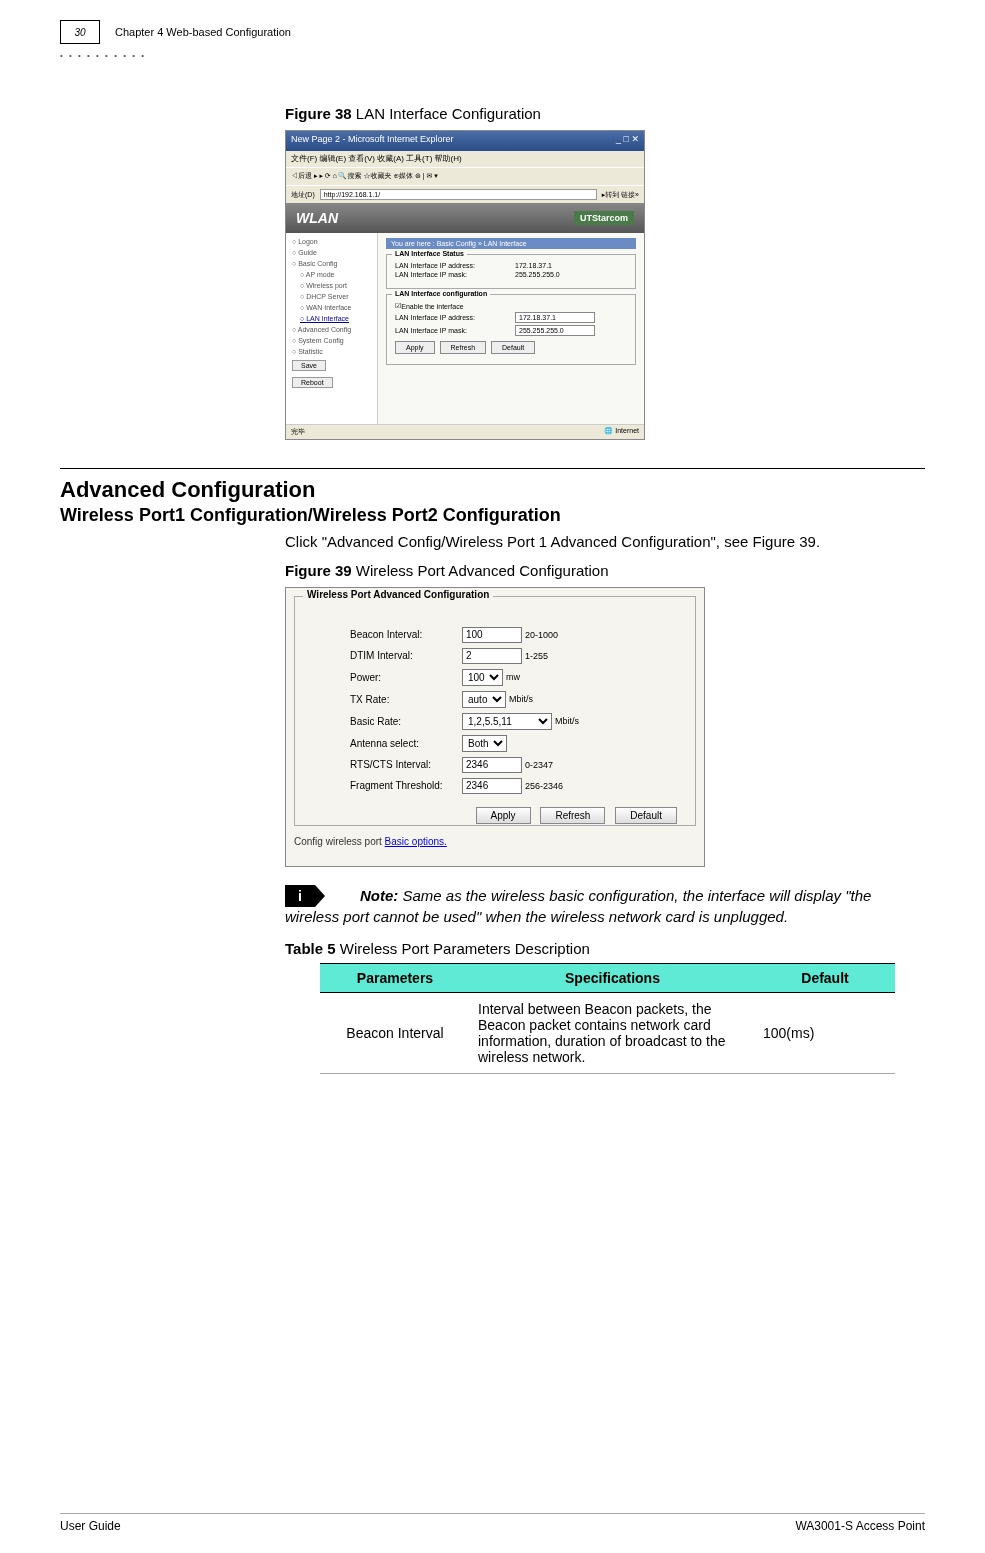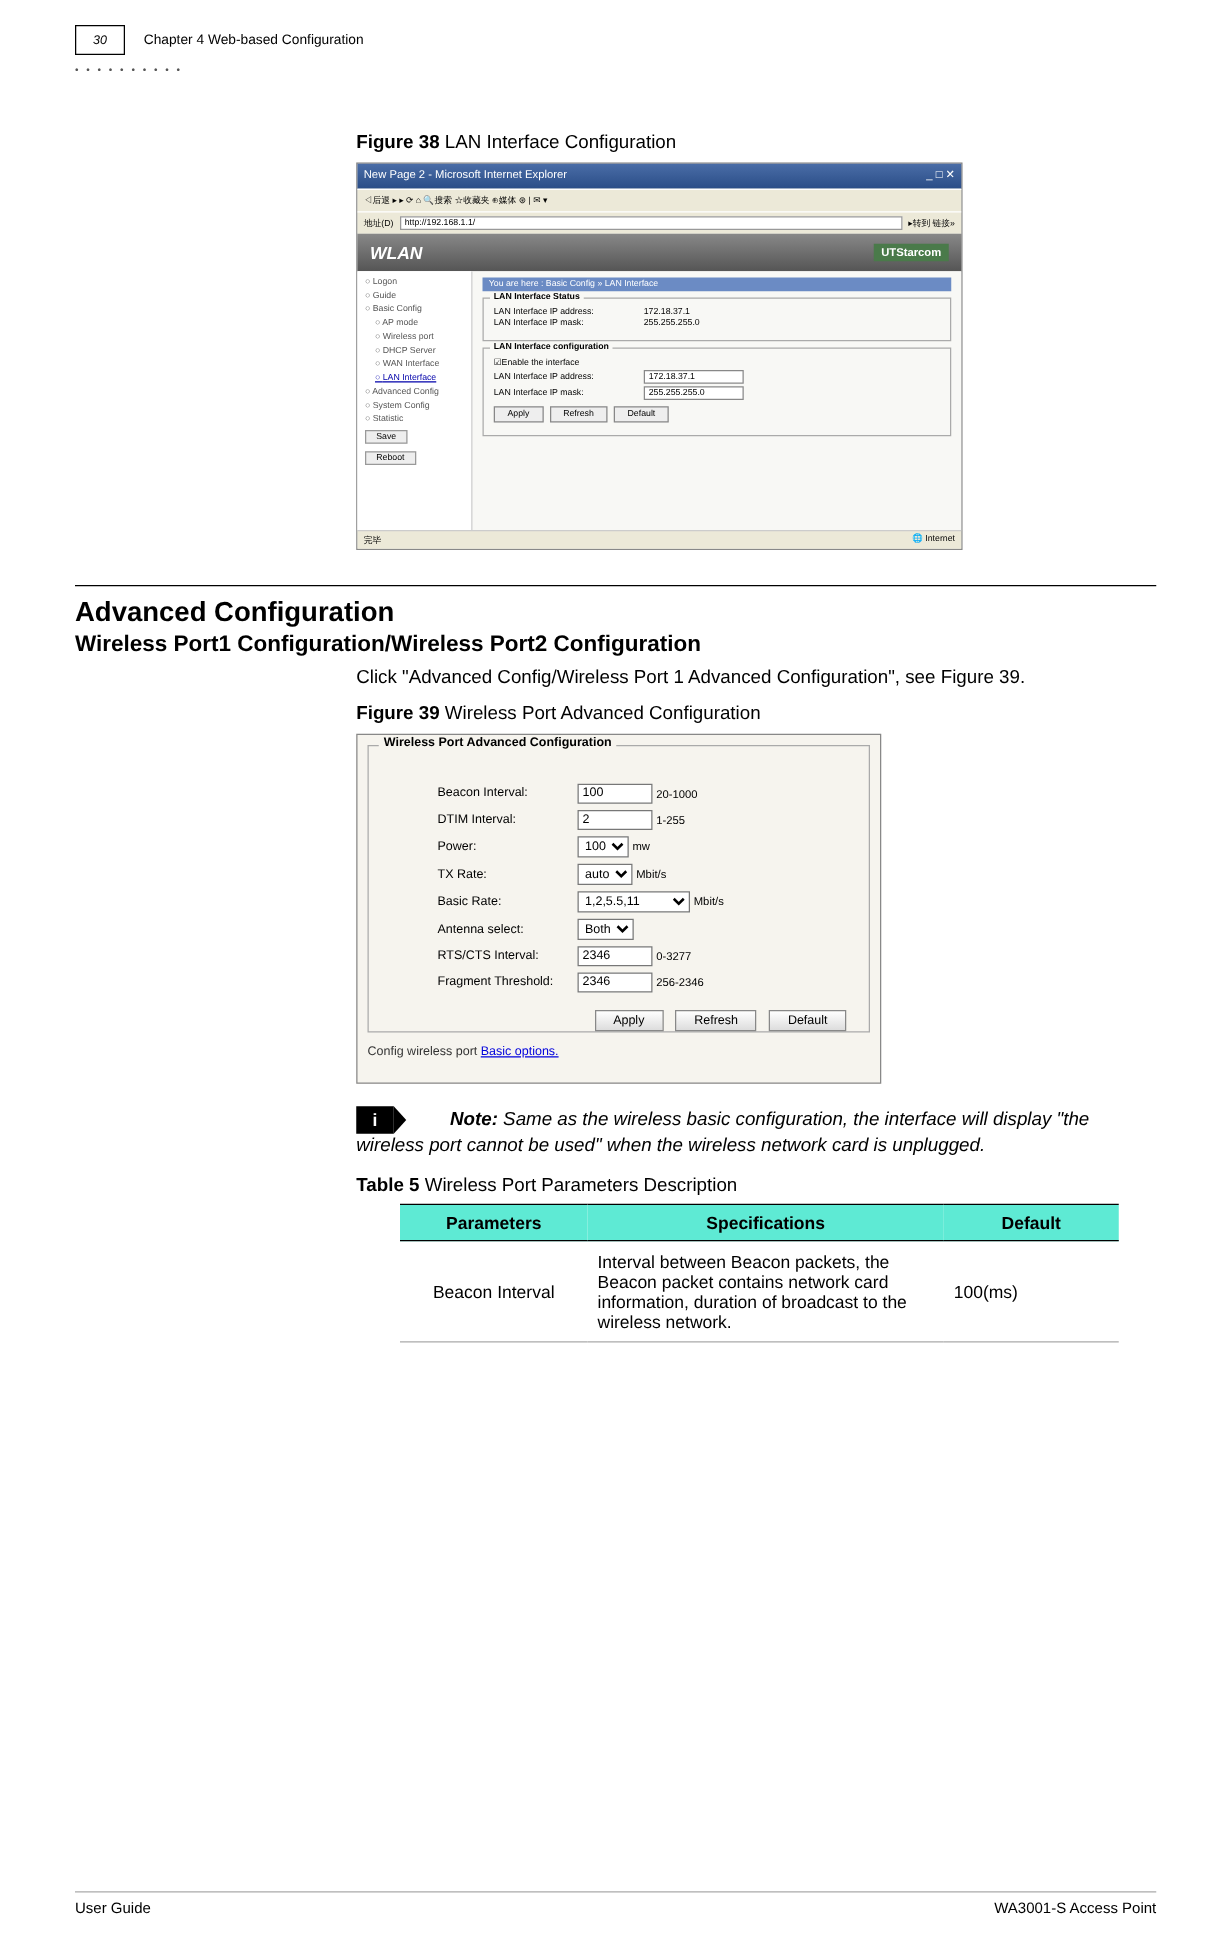--- a/index.html
+++ b/index.html
@@ -8,21 +8,21 @@
     .header-row { display: flex; align-items: center; margin-bottom: 10px; }
     .page-num-box { width: 40px; height: 24px; border: 1px solid #000; display: flex; align-items: center; justify-content: center; font-style: italic; font-size: 10px; margin-right: 15px; }
     .chapter-title { font-size: 11px; }
     .dots { font-size: 8px; letter-spacing: 2px; color: #555; margin-top: -3px; }
     
     .content-block { margin-left: 225px; margin-right: 30px; }
     
     .figure-title { margin-top: 45px; margin-bottom: 8px; font-size: 15px; margin-left: 225px; }
     .figure-title b { font-weight: bold; }
     
-    .screenshot1 { width: 485px; height: 310px; margin-left: 225px; background: #e5e5e5; border: 1px solid #888; position: relative; display: flex; flex-direction: column; }
+    .screenshot1 { width: 360px; height: 310px; margin-left: 225px; background: #ec4899; border: 1px solid #888; position: relative; display: flex; flex-direction: column; }
     .ss1-titlebar { height: 20px; background: linear-gradient(#4a6da7, #2a4d87); color: #fff; font-size: 9px; padding: 3px 5px; display: flex; justify-content: space-between; }
     .ss1-menubar { height: 16px; background: #ece9d8; font-size: 8px; padding: 2px 5px; }
     .ss1-toolbar { height: 18px; background: #ece9d8; font-size: 7px; padding: 3px 5px; border-top: 1px solid #fff; }
     .ss1-addrbar { height: 18px; background: #ece9d8; font-size: 7px; padding: 2px 5px; display: flex; align-items: center; gap: 5px; border-top: 1px solid #fff; }
     .ss1-addrbox { background: #fff; border: 1px solid #999; padding: 1px 3px; flex: 1; }
     .ss1-header { height: 30px; background: linear-gradient(180deg, #888, #555); display: flex; justify-content: space-between; align-items: center; padding: 0 10px; }
     .ss1-wlan { color: #fff; font-weight: bold; font-style: italic; font-size: 14px; }
     .ss1-utstarcom { background: #4a7a4a; color: #fff; font-size: 9px; padding: 2px 6px; font-weight: bold; }
     .ss1-body { flex: 1; display: flex; background: #f8f8f5; }
     .ss1-nav { width: 92px; background: #fff; padding: 3px; border-right: 1px solid #ccc; font-size: 7px; }
@@ -88,20 +88,21 @@
 
 <div class="figure-title">
   <b>Figure 38</b><span> LAN Interface Configuration</span>
 </div>
 
 <div class="screenshot1">
   <div class="ss1-titlebar">
     <span>New Page 2 - Microsoft Internet Explorer</span>
     <span>_ □ ✕</span>
   </div>
+  <div class="ss1-menubar">文件(F)  编辑(E)  查看(V)  收藏(A)  工具(T)  帮助(H)</div>
   <div class="ss1-toolbar">◁后退 ▸ ▸ ⟳ ⌂ 🔍搜索 ☆收藏夹 ⊕媒体 ⊛ | ✉ ▾</div>
   <div class="ss1-addrbar">
     <span>地址(D)</span>
     <span class="ss1-addrbox">http://192.168.1.1/</span>
     <span>▸转到 链接»</span>
   </div>
   <div class="ss1-header">
     <span class="ss1-wlan">WLAN</span>
     <span class="ss1-utstarcom">UTStarcom</span>
   </div>
@@ -202,21 +203,21 @@
           <select class="ss2-select" style="width:90px;"><option>1,2,5.5,11</option></select>
           <span class="ss2-unit">Mbit/s</span>
         </div>
       <div class="ss2-row">
           <span class="ss2-label">Antenna select:</span>
           <select class="ss2-select"><option>Both</option></select>
         </div>
       <div class="ss2-row">
           <span class="ss2-label">RTS/CTS Interval:</span>
           <input class="ss2-input" value="2346" style="">
-          <span class="ss2-unit">0-3277</span>
+          <span class="ss2-unit">0-2347</span>
         </div>
       <div class="ss2-row">
           <span class="ss2-label">Fragment Threshold:</span>
           <input class="ss2-input" value="2346" style="">
           <span class="ss2-unit">256-2346</span>
         </div>
       <div class="ss2-btnrow">
         <span class="ss2-btn">Apply</span>
         <span class="ss2-btn">Refresh</span>
         <span class="ss2-btn">Default</span>

